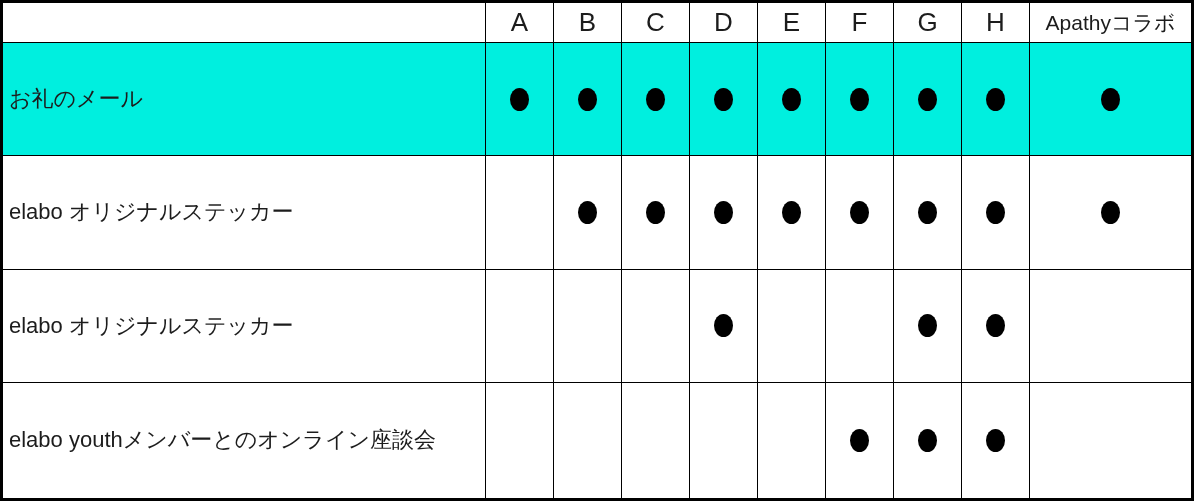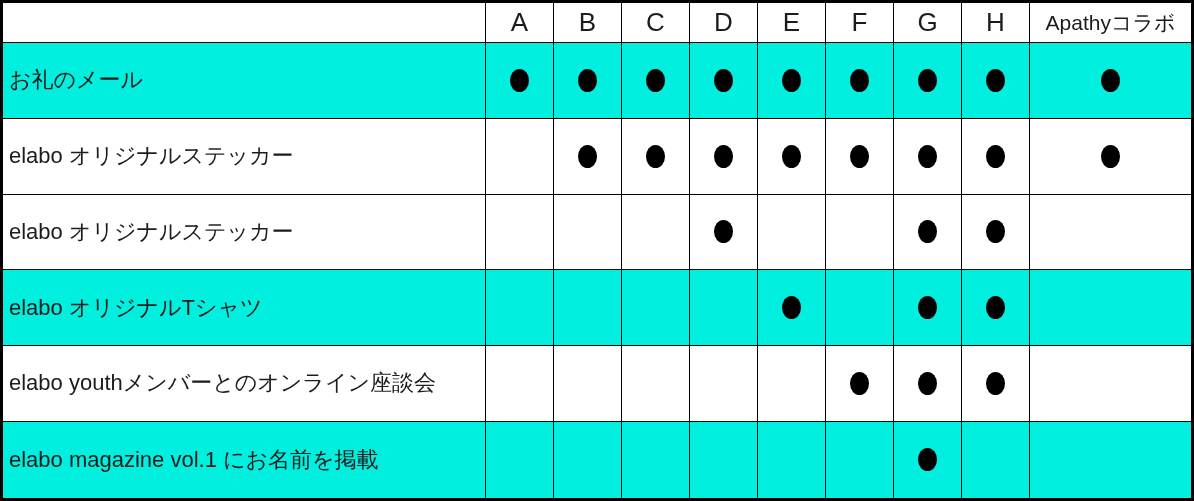--- a/index.html
+++ b/index.html
@@ -110,50 +110,26 @@
         <td class="mark"></td>
         <td class="mark"></td>
         <td class="mark"></td>
         <td class="mark"><span class="dot" style="background: rgb(0, 0, 0);"></span></td>
         <td class="mark"></td>
         <td class="mark"></td>
         <td class="mark"><span class="dot" style="background: rgb(0, 0, 0);"></span></td>
         <td class="mark"><span class="dot" style="background: rgb(0, 0, 0);"></span></td>
         <td class="mark"></td>
       </tr>
-      <tr class="hl">
-        <th class="rlabel">elabo オリジナルTシャツ</th>
-        <td class="mark"></td>
-        <td class="mark"></td>
-        <td class="mark"></td>
-        <td class="mark"></td>
-        <td class="mark"><span class="dot" style="background: rgb(0, 0, 0);"></span></td>
-        <td class="mark"></td>
-        <td class="mark"><span class="dot" style="background: rgb(0, 0, 0);"></span></td>
-        <td class="mark"><span class="dot" style="background: rgb(0, 0, 0);"></span></td>
-        <td class="mark"></td>
-      </tr>
       <tr>
         <th class="rlabel">elabo youthメンバーとのオンライン座談会</th>
         <td class="mark"></td>
         <td class="mark"></td>
         <td class="mark"></td>
         <td class="mark"></td>
         <td class="mark"></td>
         <td class="mark"><span class="dot" style="background: rgb(0, 0, 0);"></span></td>
         <td class="mark"><span class="dot" style="background: rgb(0, 0, 0);"></span></td>
         <td class="mark"><span class="dot" style="background: rgb(0, 0, 0);"></span></td>
         <td class="mark"></td>
       </tr>
-      <tr class="hl">
-        <th class="rlabel">elabo magazine vol.1 にお名前を掲載</th>
-        <td class="mark"></td>
-        <td class="mark"></td>
-        <td class="mark"></td>
-        <td class="mark"></td>
-        <td class="mark"></td>
-        <td class="mark"></td>
-        <td class="mark"><span class="dot" style="background: rgb(0, 0, 0);"></span></td>
-        <td class="mark"></td>
-        <td class="mark"></td>
-      </tr>
     </tbody>
 </table>
 
 </body></html>

